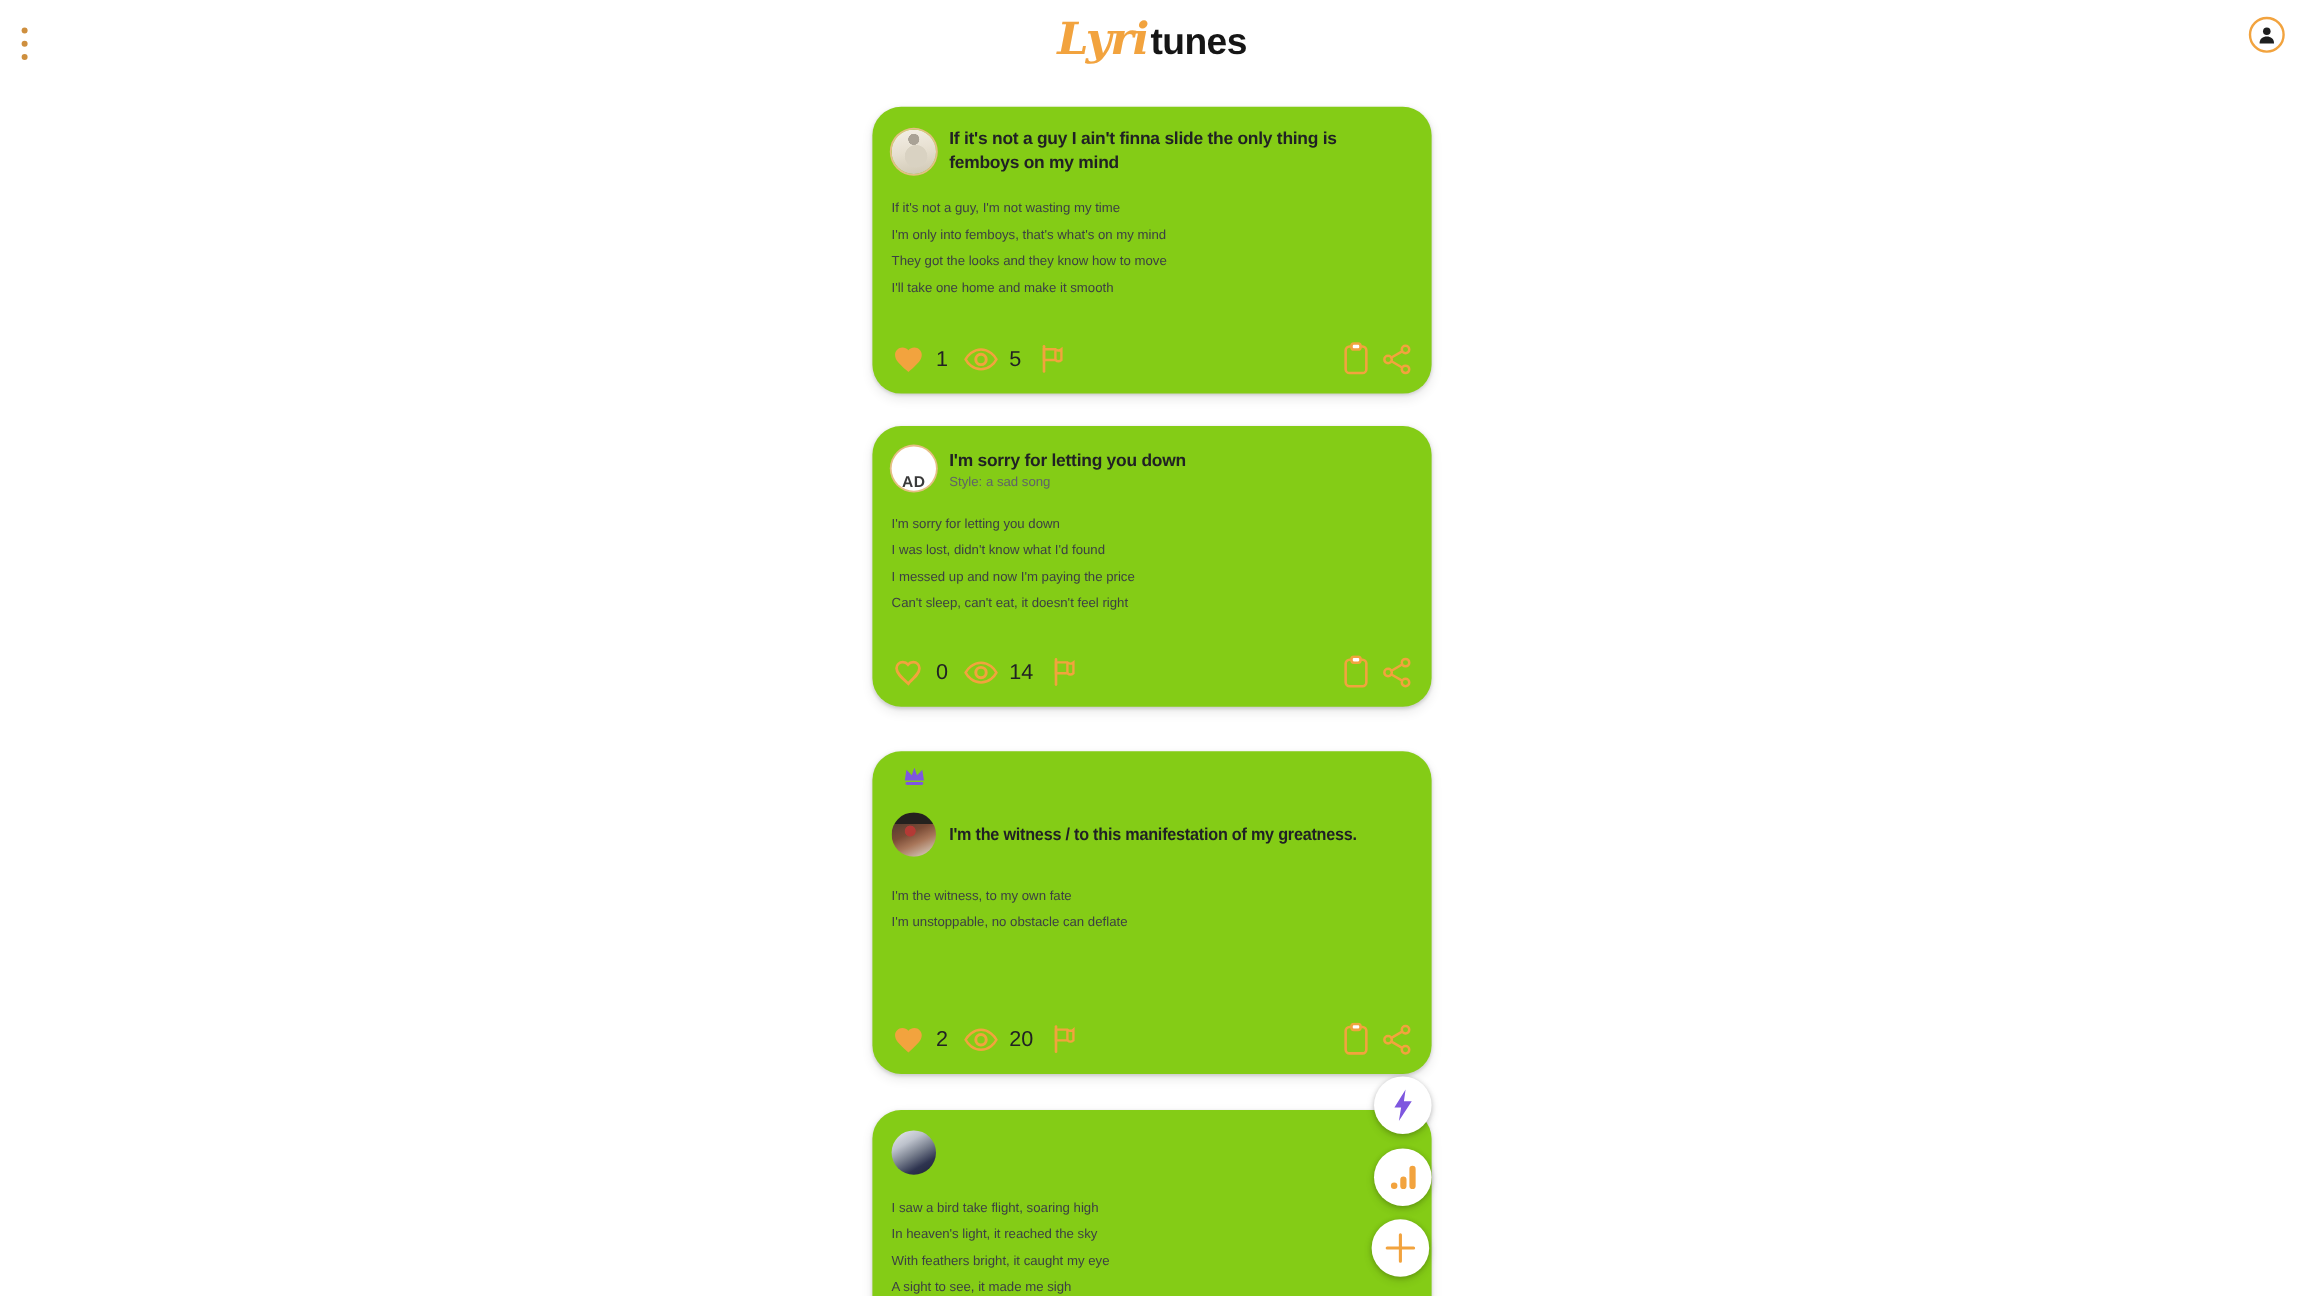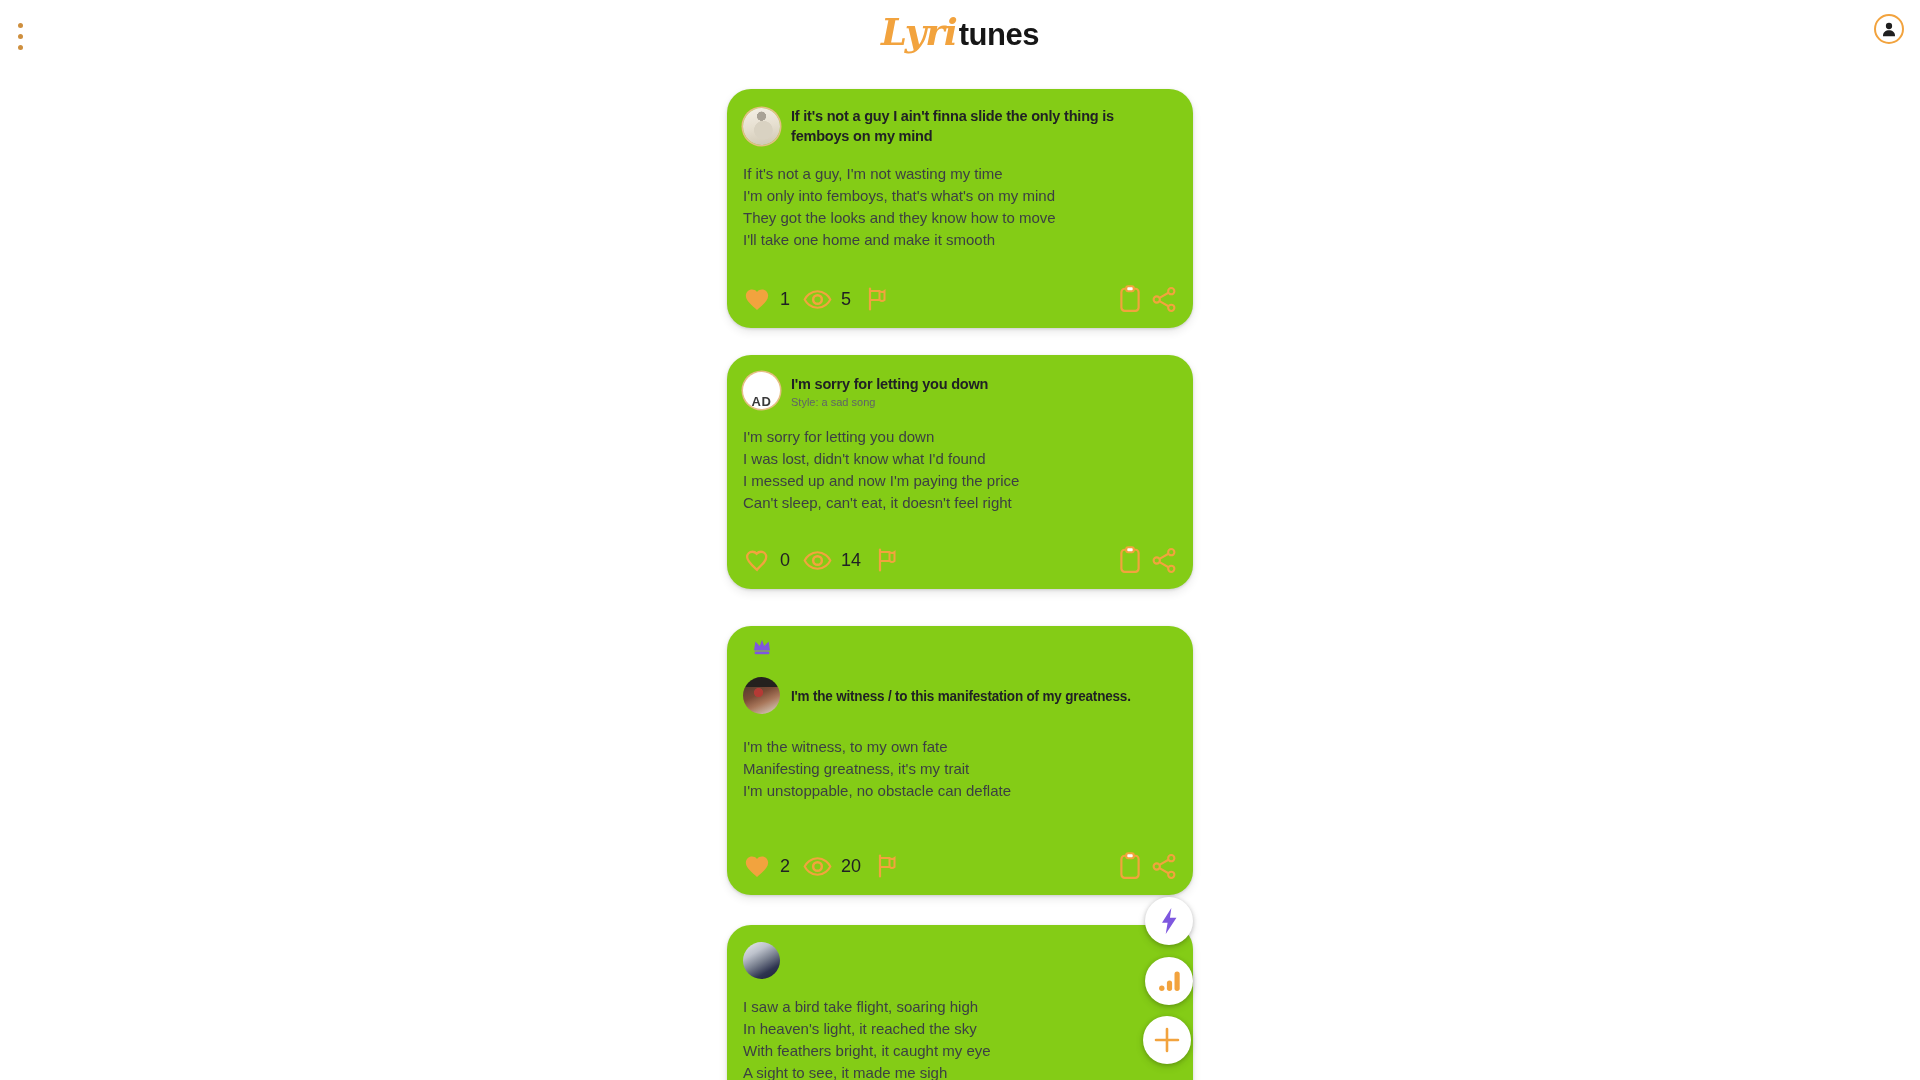--- a/index.html
+++ b/index.html
@@ -52,21 +52,21 @@
       linear-gradient(150deg,#eceef1 0%,#bdc2cc 30%,#79808f 52%,#2e3450 75%,#1c2033 100%); }
   .head-text { display:flex; flex-direction:column; min-width:0; }
   .title { font-size:14.5px; line-height:20px; font-weight:700; color:#202124;
            letter-spacing:-0.2px; }
   .w352 { max-width:352px; }
   .nowrap { white-space:nowrap; transform:scaleX(.93); transform-origin:left center; }
   .style-sub { font-size:11px; color:#5F6368; margin-top:2px; }
 
   .crown { position:absolute; left:25px; top:12px; }
 
-  .lyrics { margin-top:17px; font-size:15px; line-height:22px; color:#3C4043; }
+  .lyrics { margin-top:17px; font-size:11px; line-height:22px; color:#3C4043; }
   .card-3 .lyrics { margin-top:22px; }
 
   .card-footer { margin-top:auto; display:flex; align-items:center; gap:9px; padding-bottom:2px; }
   .icon-btn { display:flex; align-items:center; justify-content:center; cursor:pointer; }
   .count { font-size:18px; color:#202124; margin-right:4px; }
   .spacer { flex:1; }
 
   
   .fab { position:absolute; width:48px; height:48px; border-radius:50%; background:#fff;
          box-shadow:0 1px 4px rgba(0,0,0,.2), 0 3px 8px rgba(0,0,0,.12);
@@ -215,21 +215,20 @@
           <path d="M2 12.5L3.4 3.5 7.8 8 10 1.8 12.2 8l4.4-4.5L18 12.5z" fill="#7E57DF"></path>
           <rect x="2.6" y="13.6" width="14.8" height="2.6" rx="1.2" fill="#7E57DF"></rect>
         </svg>
       </span>
       <header class="card-head">
         <span class="avatar avatar-rapper"></span>
         <h2 class="title nowrap">I'm the witness / to this manifestation of my greatness.</h2>
       </header>
       <div class="lyrics">
         <div>I'm the witness, to my own fate</div>
-        <div>Manifesting greatness, it's my trait</div>
         <div>I'm unstoppable, no obstacle can deflate</div>
       </div>
       <footer class="card-footer">
         <span class="icon-btn">
           <svg width="28" height="25" viewBox="0 0 24 22">
             <path d="M12 20.3l-1.4-1.3C5.5 14.4 2.2 11.4 2.2 7.7 2.2 4.7 4.6 2.3 7.6 2.3c1.7 0 3.3.8 4.4 2 1.1-1.2 2.7-2 4.4-2 3 0 5.4 2.4 5.4 5.4 0 3.7-3.3 6.7-8.4 11.3z" fill="#F2A33E"></path>
           </svg>
         </span>
         <span class="count">2</span>
         <span class="icon-btn">

